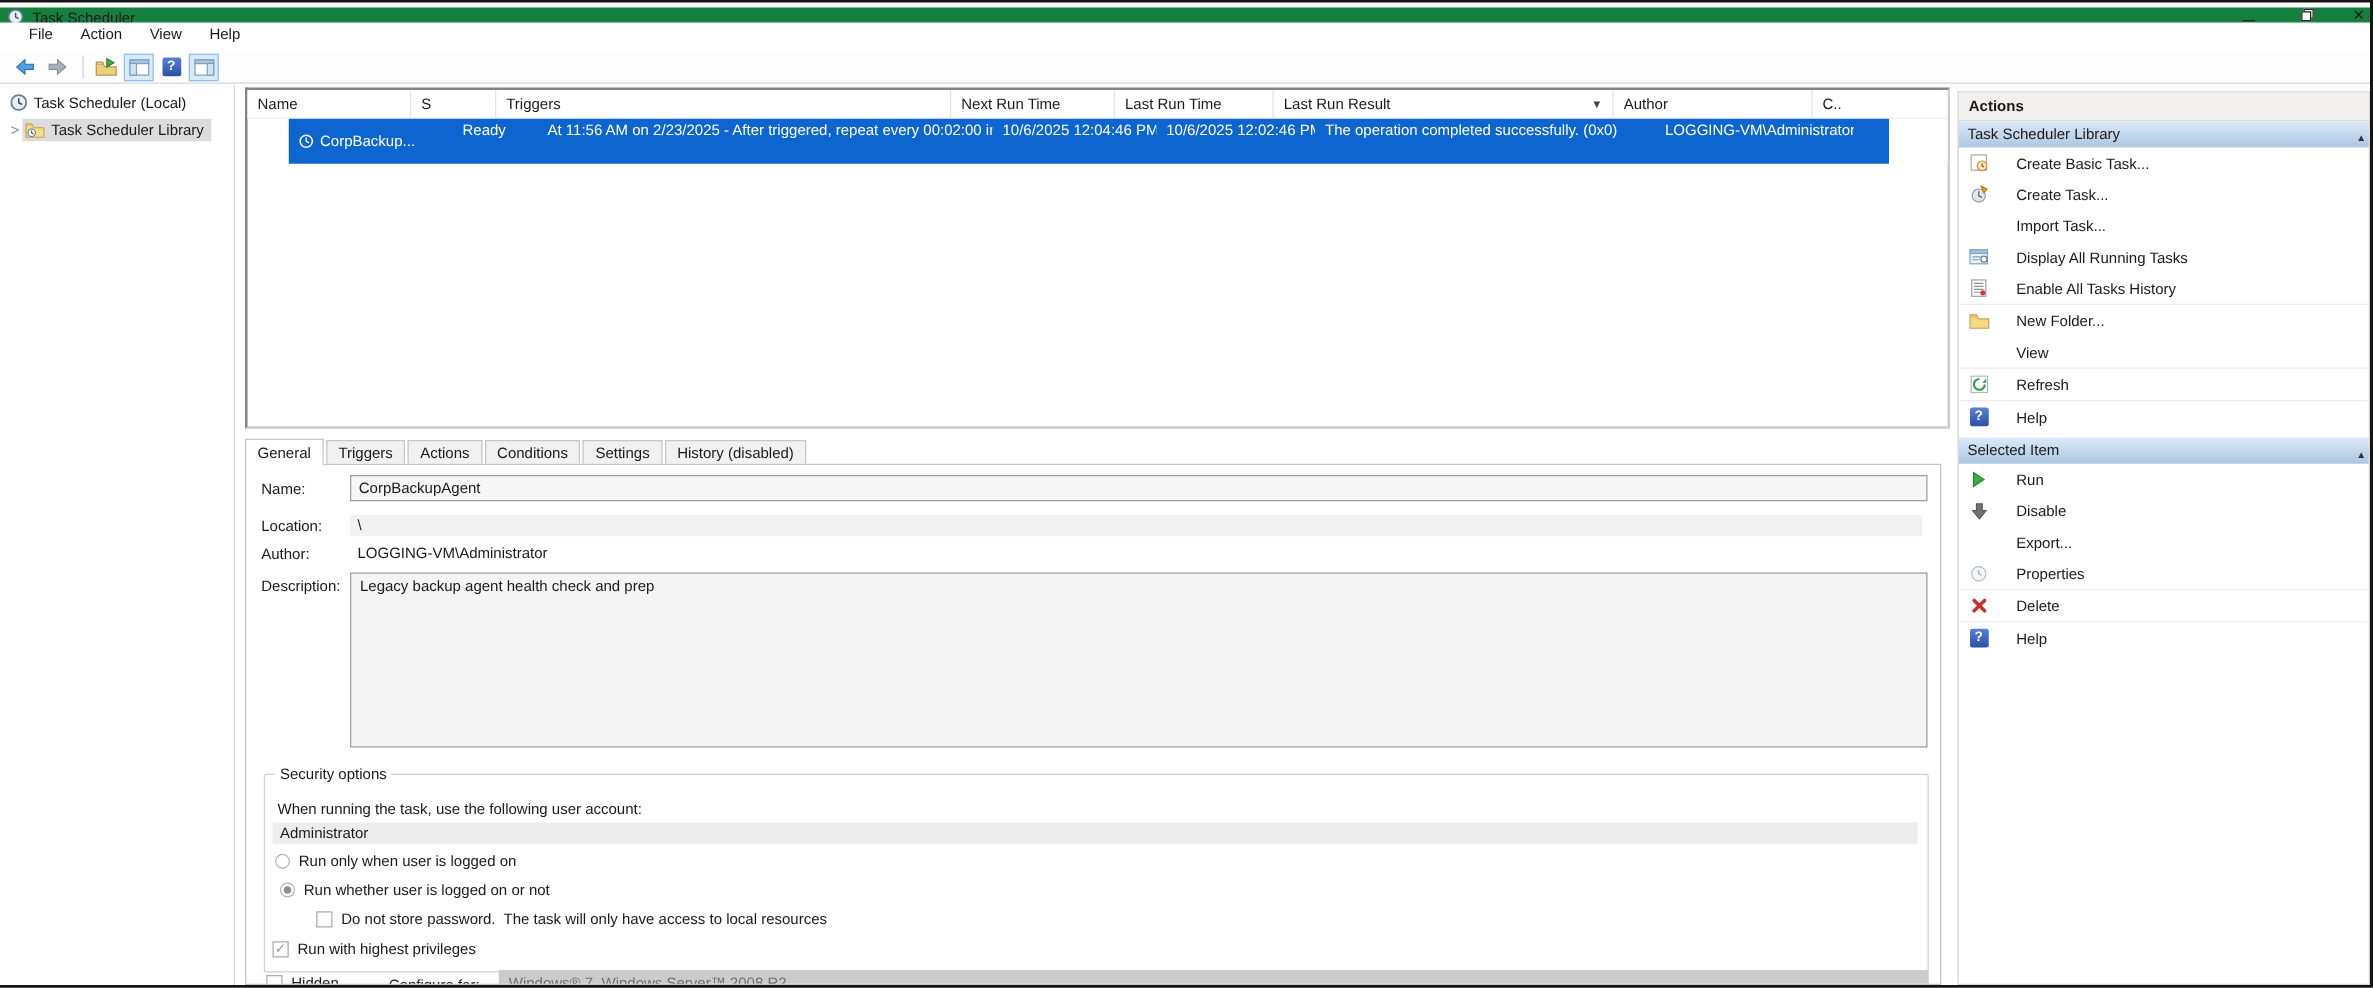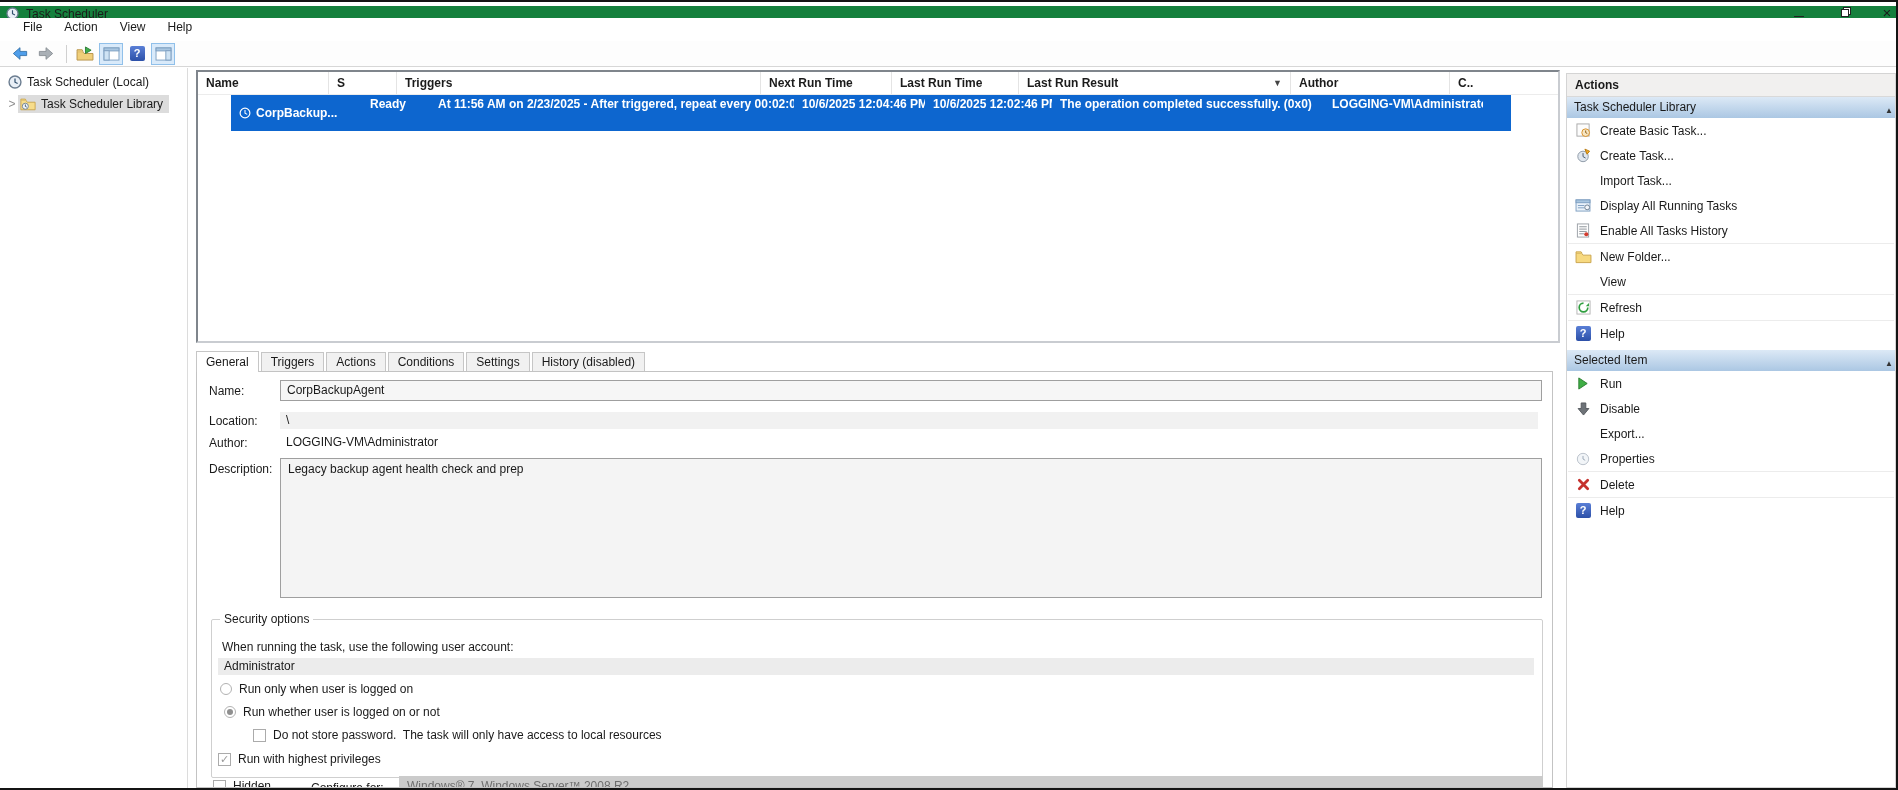--- a/index.html
+++ b/index.html
@@ -38,21 +38,21 @@
   .tree-pane { position:absolute; left:0; top:0; width:188px; height:100%; background:#fff; border-right:1px solid #dcdcdc; }
   .tree-row { position:absolute; left:0; height:20px; display:flex; align-items:center; white-space:nowrap; }
   .tree-root { top:4px; padding-left:8px; }
   .tree-child { top:26px; padding-left:6px; }
   .tree-chevron { color:#8f8f8f; font-size:12px; width:12px; display:inline-block; text-align:center; }
   .tree-sel { display:flex; align-items:center; background:#dcdcdc; padding:2px 6px 2px 2px; }
   .tree-row .lbl { margin-left:5px; }
 
   
   .list-pane { position:absolute; left:196px; top:2px; width:1364px; height:273px; background:#fff;
-               border:2px solid #7f858c; border-right-color:#c9ccd1; border-bottom-color:#c9ccd1;font-weight:bold; }
+               border:2px solid #7f858c; border-right-color:#c9ccd1; border-bottom-color:#c9ccd1; }
   .lheader { display:flex; height:23px; border-bottom:1px solid #ececec; background:#fff; }
   .hcell { padding:4px 4px 0 8px; border-right:1px solid #e4e4e4; white-space:nowrap; overflow:hidden; color:#1b1b1b; }
   .c-name{width:131px;} .c-status{width:68px;} .c-trig{width:364px;} .c-next{width:131px;}
   .c-last{width:127px;} .c-result{width:272px; display:flex; justify-content:space-between;}
   .c-author{width:159px;} .c-created{flex:1; border-right:none;}
   .sortglyph { font-size:9px; color:#444; padding-right:4px; padding-top:2px; }
   .lrow { display:flex; height:36px; line-height:19px; color:#fff;
           background:linear-gradient(to right, #0d66cf 0, #0d66cf 1280px, #ffffff 1280px);margin-left:33px; }
   .rcell { padding:0 4px 0 8px; white-space:nowrap; overflow:hidden; }
   .r-name { width:131px; display:flex; align-items:center; gap:5px; }
@@ -88,21 +88,21 @@
            color:#6e6e6e; padding:3px 8px; white-space:nowrap; overflow:hidden; }
 
   
   .actions-pane { position:absolute; left:1566px; top:5px; width:330px; height:715px; background:#fff; border:1px solid #d4d4d4; }
   .ap-header { height:23px; line-height:22px; font-weight:bold; padding-left:8px; background:#f1f0ef; border-bottom:1px solid #d9d9d9; }
   .ap-band { height:21px; line-height:20px; padding-left:7px; color:#1a1a1a;
              background:linear-gradient(#dce9f6, #abc7e3); position:relative; }
   .ap-band .collapse { position:absolute; right:2px; top:4px; font-size:8px; color:#333; }
   .ai { height:25px; display:flex; align-items:center; padding-left:6px; }
   .ai .ic { width:20px; display:flex; justify-content:center; flex:none; }
-  .ai .al { margin-left:7px; white-space:nowrap; }
+  .ai .al { margin-left:20px; white-space:nowrap; }
   .asep { height:1px; background:#ececec; margin:0 1px; }
   svg { display:block; }
 </style>
 </head>
 <body>
 
 <div class="window">
 
   <div class="titlebar">
     <span class="appicon">

